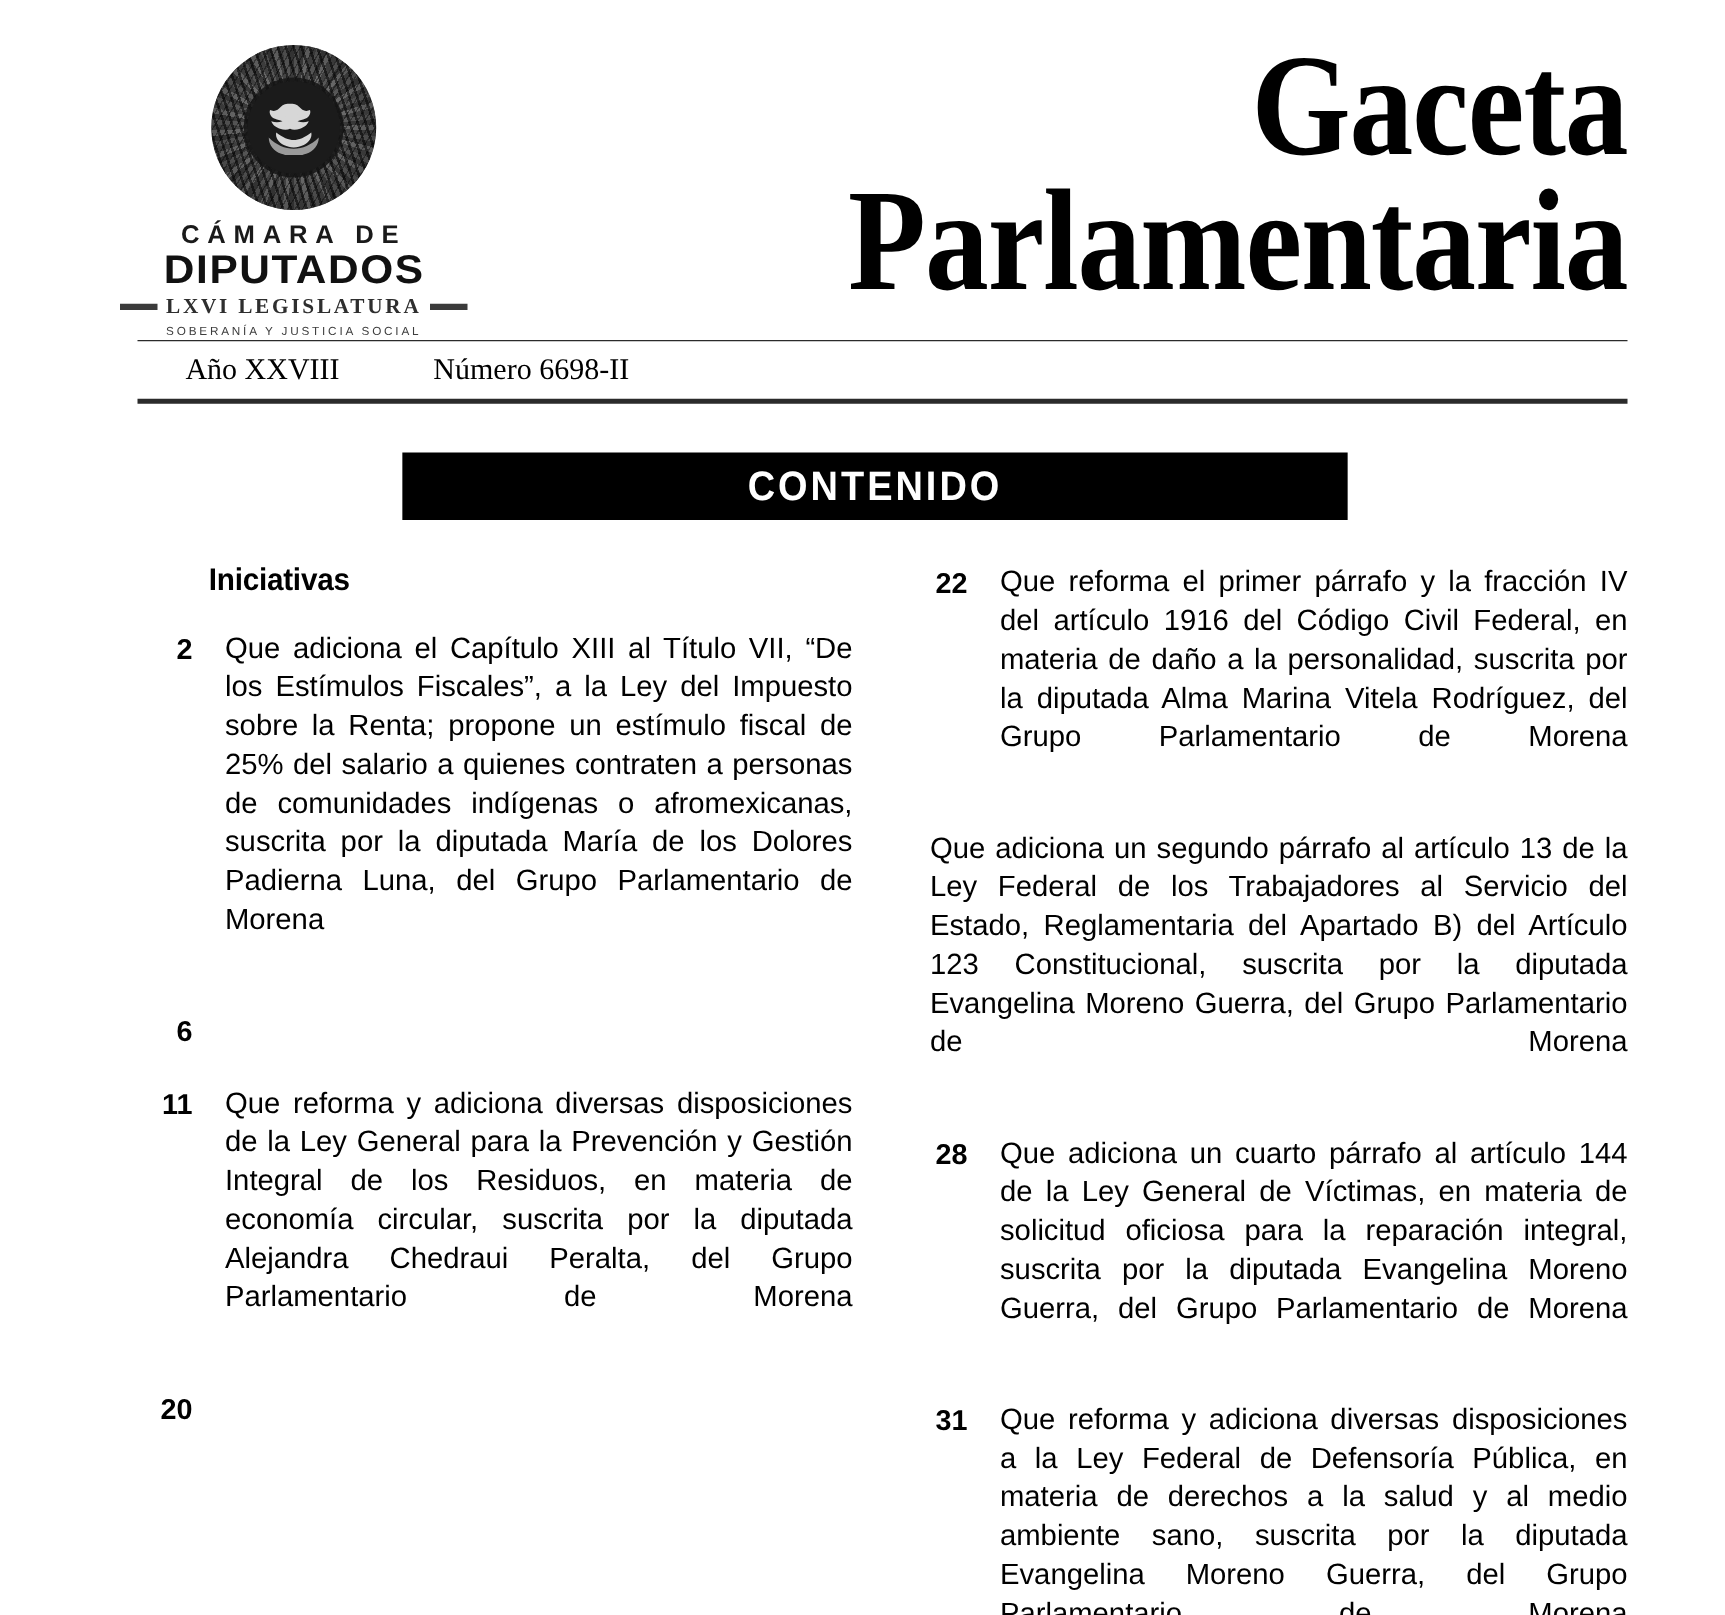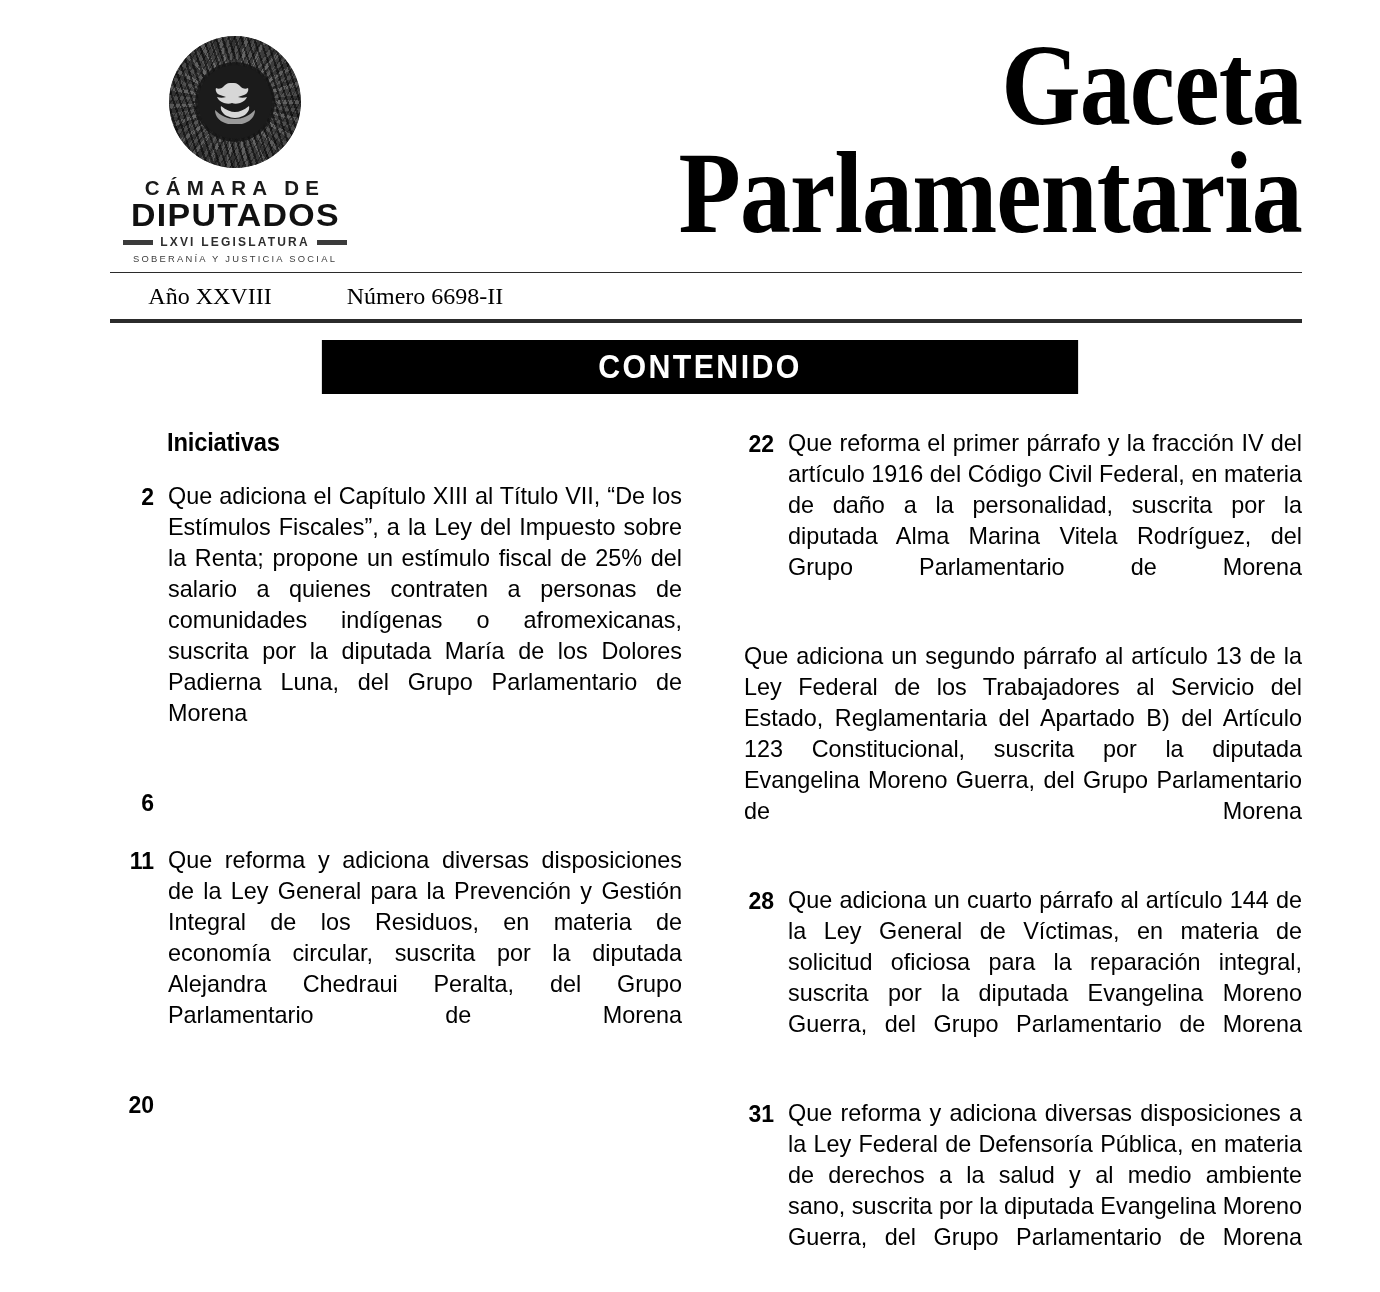--- a/index.html
+++ b/index.html
@@ -119,23 +119,23 @@
     gap: 7px;
     margin-top: 1px;
   }
   .logo-dash {
     display: block;
     width: 30px;
     height: 5px;
     background: #3b3b3b;
   }
   .logo-legis {
-    font-family: Liberation Sans, sans-serif;
-    font-weight: bold;
-    font-size: 12px;
+    font-family: Liberation Serif, serif;
+    font-weight: bold;
+    font-size: 17px;
     letter-spacing: 2.2px;
     color: #2e2e2e;
     white-space: nowrap;
   }
   .logo-sober {
     font-family: "Liberation Sans", sans-serif;
     font-size: 9.4px;
     letter-spacing: 2.25px;
     color: #3d3d3d;
     margin-top: 4px;
@@ -176,21 +176,21 @@
     justify-content: center;
     font-size: 24px;
     white-space: nowrap;
   }
   .hb-left  { width: 200px; }
   .hb-mid   { flex: 1; border-left: 2px solid #2b2b2b; border-right: 2px solid #2b2b2b; }
   .hb-right { width: 230px; }
 
   
   .contenido-wrap {
-    margin-top: 17px;
+    margin-top: 39px;
     display: flex;
     justify-content: center;
     padding-left: 20px;
   }
   .contenido {
     background: #000000;
     color: #ffffff;
     width: 822px;
     height: 54px;
     display: flex;
@@ -218,20 +218,21 @@
     letter-spacing: -.2px;
     margin-left: 57px;
     margin-bottom: 24px;
     transform: scaleX(.95);
     transform-origin: left center;
   }
 
   .entry {
     display: flex;
     margin-bottom: 27px;
+    gap: 12px;
   }
   .entry-num {
     width: 44px;
     flex: 0 0 44px;
     text-align: right;
     font-family: "Liberation Sans", sans-serif;
     font-weight: bold;
     font-size: 23px;
     padding-right: 0;
     line-height: 1.32;

